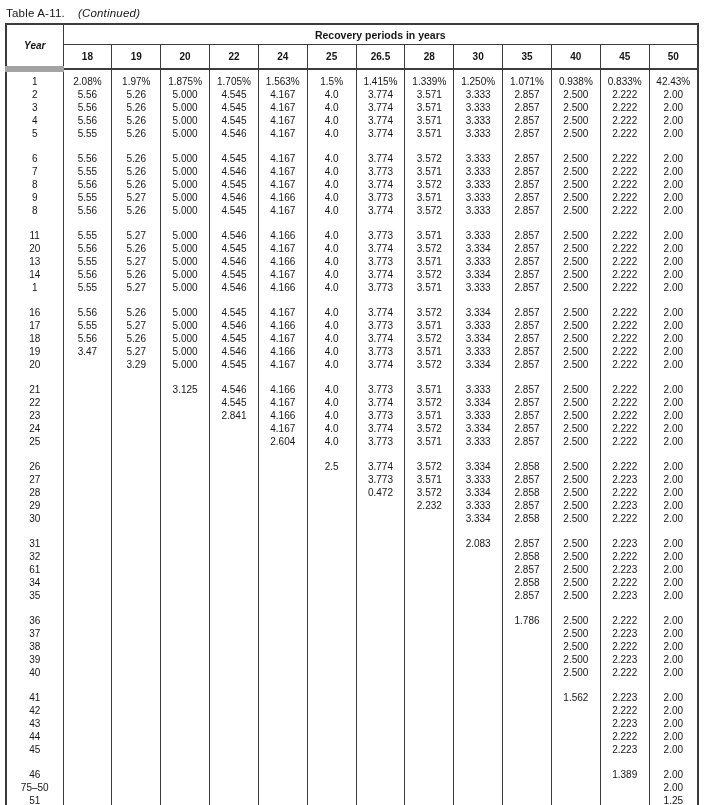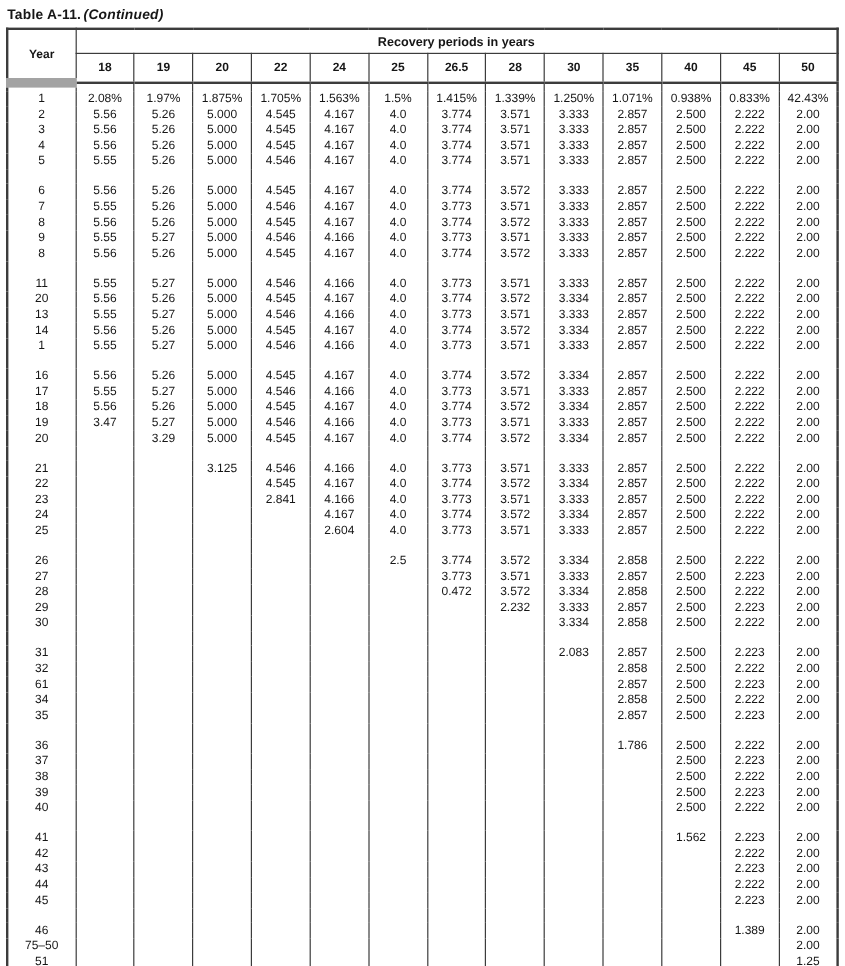--- a/index.html
+++ b/index.html
@@ -14,22 +14,22 @@
     color: #161616;
     position: relative;
     overflow: hidden;
   }
   .title {
     padding: 7px 0 4px 6px;
     font-size: 11.5px;
     letter-spacing: 0.2px;
     white-space: nowrap;
   }
-  .title .prefix { font-weight: 700; }
-  .title .continued { font-style: italic; font-weight: 700; margin-left: 2px; }
+  .title .prefix { font-weight: 400; }
+  .title .continued { font-style: italic; font-weight: 400; margin-left: 13px; }
 
   table.recovery {
     border-collapse: collapse;
     table-layout: fixed;
     width: 694px;
     margin-left: 5px;
     border: 2px solid #3c3c3c;
   }
   table.recovery th,
   table.recovery td {
@@ -44,21 +44,22 @@
   tr.header-top th.span-h {
     height: 19px;
     font-size: 10.5px;
     border-bottom: 1px solid #3c3c3c;
     vertical-align: middle;
     margin-left: 44px;
   }
   th.year-h {
     font-size: 10.5px;
     vertical-align: middle;
-    border-bottom: 8px solid #a3a3a3;
+    border-bottom: 6px solid #a3a3a3;
+    font-style: italic;
   }
   tr.header-cols th {
     height: 23px;
     vertical-align: middle;
     border-bottom: 2px solid #3c3c3c;
     font-size: 10px;
   }
   tbody td {
     height: 13px;
     line-height: 13px;

